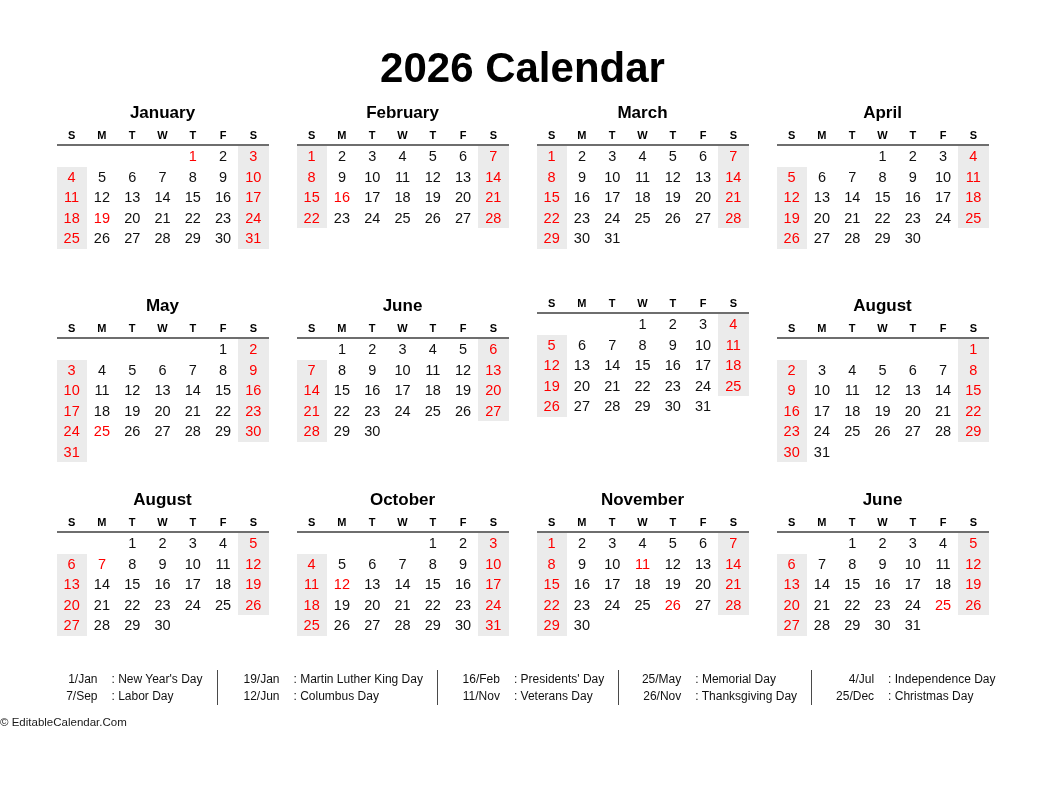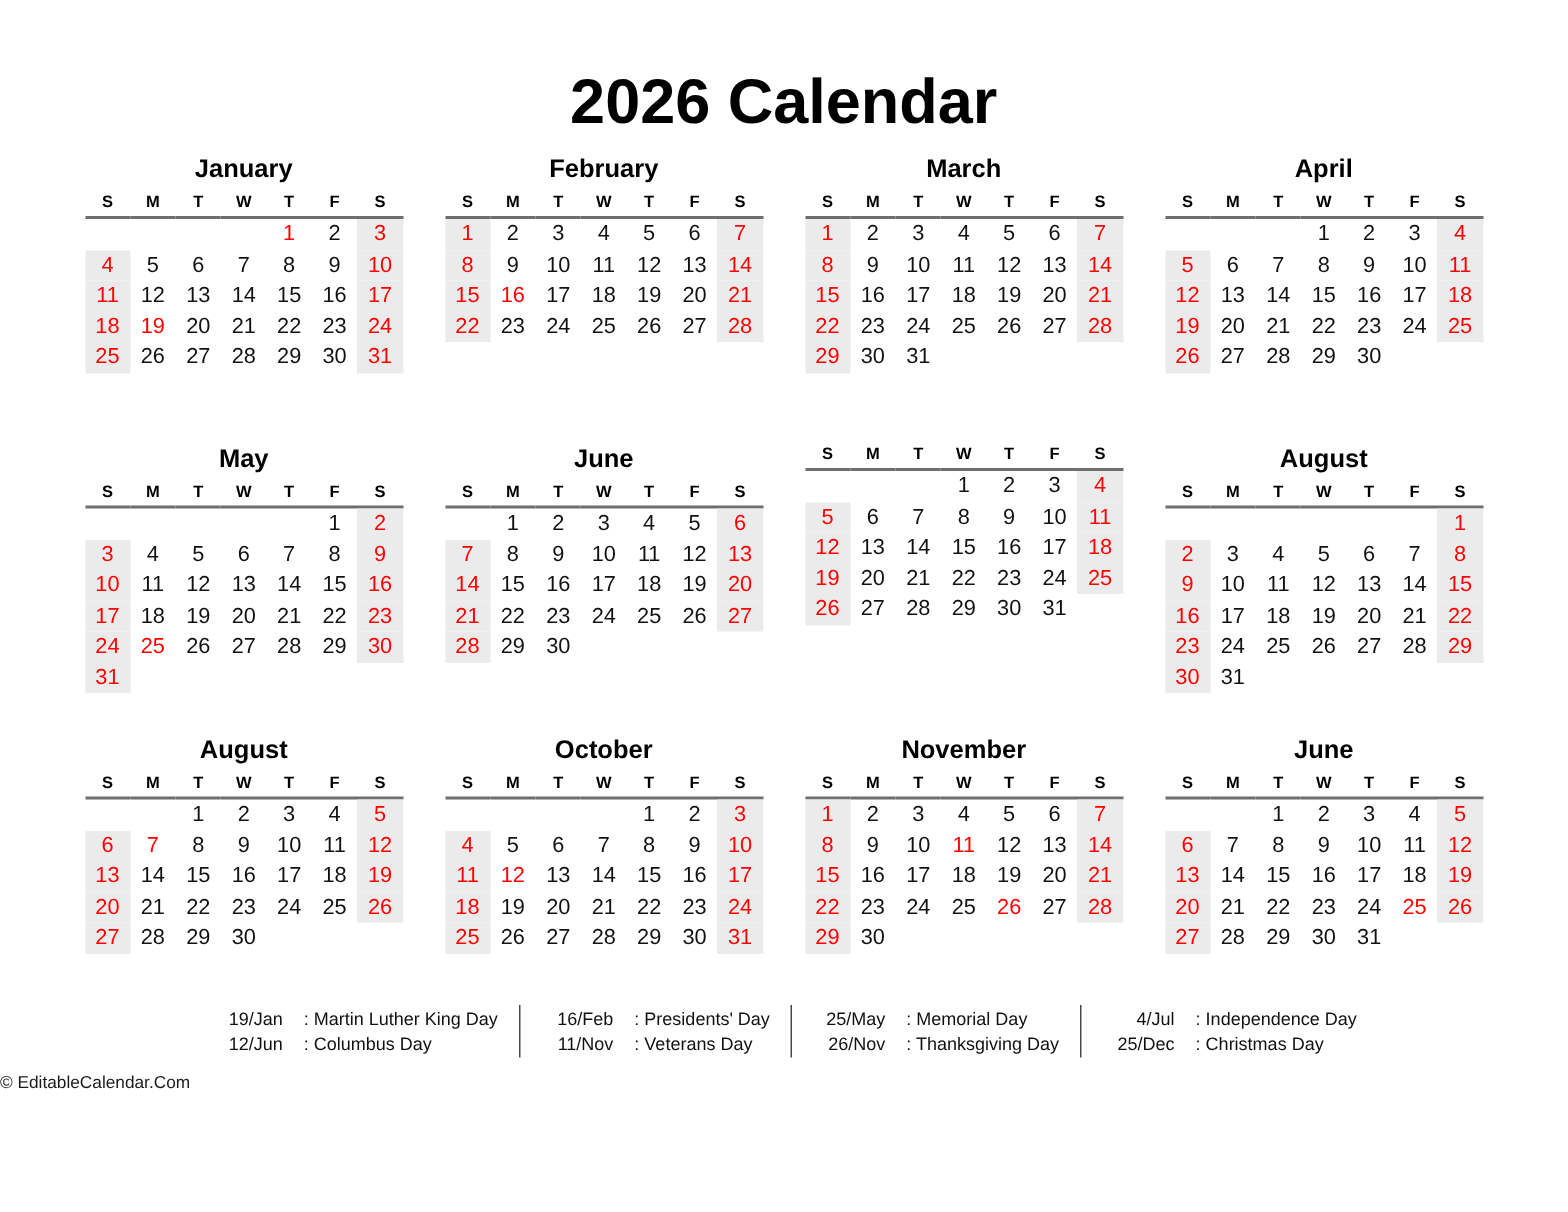--- a/index.html
+++ b/index.html
@@ -641,20 +641,30 @@
         <div class="day">29</div>
         <div class="day">30</div>
         <div class="day">31</div>
       </div>
     </div>
   </div>
 
 <div class="legend">
     <div class="legend-col">
       <div class="legend-row">
+        <span class="legend-date">1/Jan</span>
+        <span class="legend-label">: New Year's Day</span>
+      </div>
+      <div class="legend-row">
+        <span class="legend-date">7/Sep</span>
+        <span class="legend-label">: Labor Day</span>
+      </div>
+    </div>
+    <div class="legend-col">
+      <div class="legend-row">
         <span class="legend-date">19/Jan</span>
         <span class="legend-label">: Martin Luther King Day</span>
       </div>
       <div class="legend-row">
         <span class="legend-date">12/Jun</span>
         <span class="legend-label">: Columbus Day</span>
       </div>
     </div>
     <div class="legend-col">
       <div class="legend-row">

